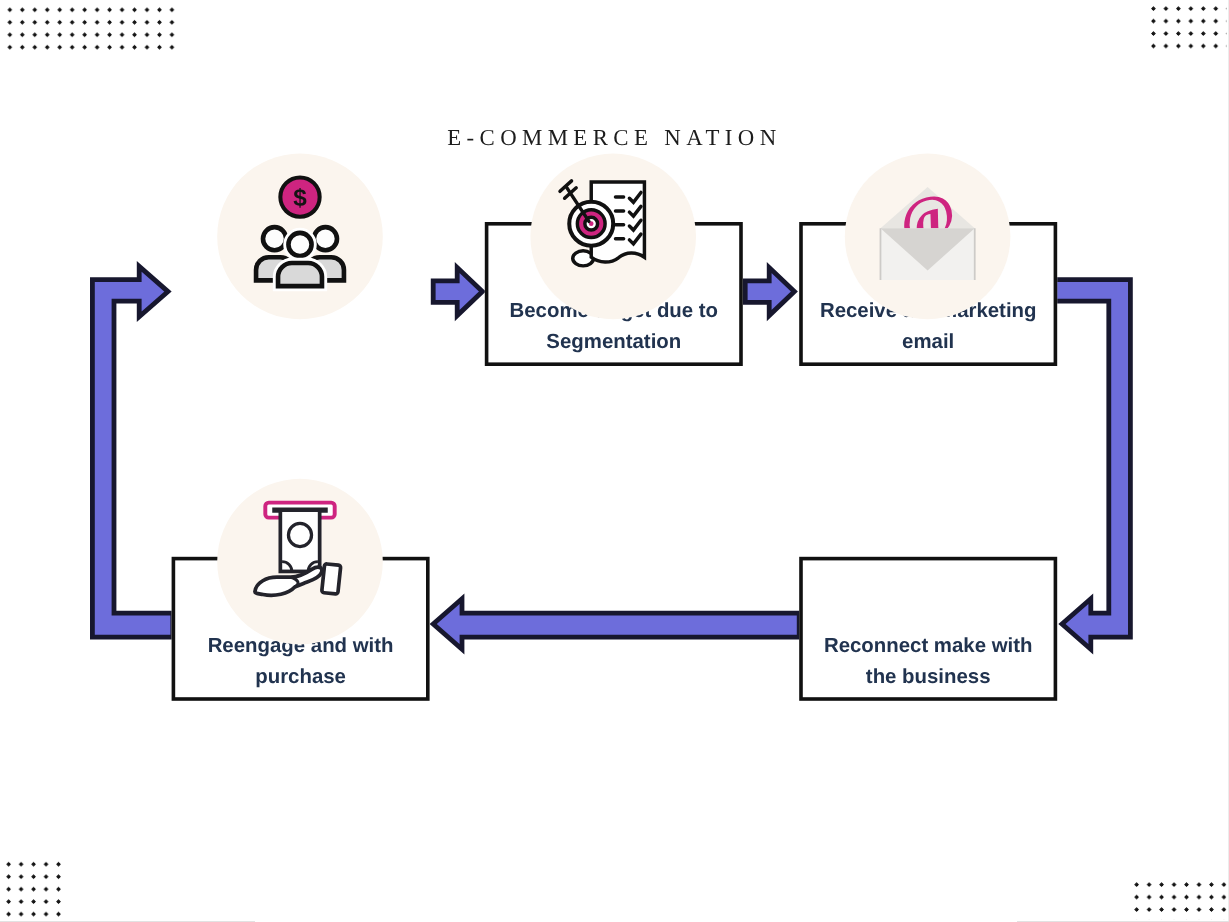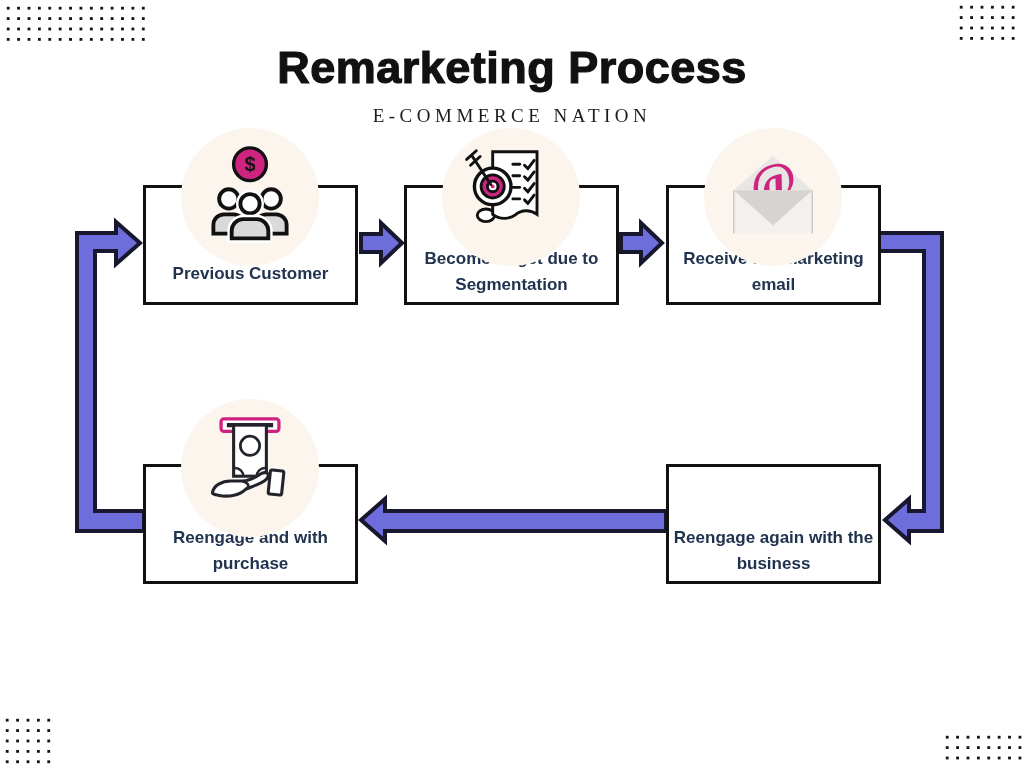--- a/index.html
+++ b/index.html
@@ -58,44 +58,40 @@
 </head>
 <body>
 
 <div class="canvas">
 
   <div class="dots dots-tl"></div>
   <div class="dots dots-tr"></div>
   <div class="dots dots-bl"></div>
   <div class="dots dots-br"></div>
 
-  <div class="title">Remarketing Process</div>
   <div class="subtitle">E-COMMERCE NATION</div>
 
   <svg class="arrow-layer" width="1024" height="768" viewBox="0 0 1024 768">
     <g fill="var(--arrow-fill)" stroke="var(--arrow-outline)" stroke-width="4" stroke-linejoin="miter">
       <path d="M361,234 H381 V223 L402,243 L381,263 V252 H361 Z"></path>
       <path d="M621,234 H641 V223 L662,243 L641,263 V252 H621 Z"></path>
       <path d="M879,233 H942 V531 H909 V541 L885,520 L909,499 V511 H924 V251 H879 Z"></path>
       <path d="M666,511 H385 V499 L361,520 L385,541 V531 H666 Z"></path>
       <path d="M144,531 H77 V233 H116 V222 L140,243 L116,264 V251 H95 V511 H144 Z"></path>
     </g>
   </svg>
 
-  <div class="flow-box single" style="left:143px;top:185px">
-    <div class="flow-label">Previous Customer</div>
-  </div>
   <div class="flow-box" style="left:404px;top:185px">
     <div class="flow-label">Become target due to Segmentation</div>
   </div>
   <div class="flow-box" style="left:666px;top:185px">
     <div class="flow-label">Receive a remarketing email</div>
   </div>
   <div class="flow-box" style="left:666px;top:464px">
-    <div class="flow-label">Reengage again with the business</div>
+    <div class="flow-label">Reconnect make with the business</div>
   </div>
   <div class="flow-box" style="left:143px;top:464px">
     <div class="flow-label">Reengage and with purchase</div>
   </div>
 
   <div class="icon-circle" style="left:181px;top:128px">
     <svg width="106" height="106" viewBox="0 0 110 110">
       <circle cx="55" cy="21" r="17" fill="var(--accent-pink)" stroke="#111" stroke-width="3.5"></circle>
       <text x="55" y="28.5" text-anchor="middle" font-size="21" font-weight="bold" fill="#141414" font-family="Liberation Sans, sans-serif">$</text>
       <circle cx="33" cy="57" r="10" fill="#fdfdfd" stroke="#111" stroke-width="4"></circle>

